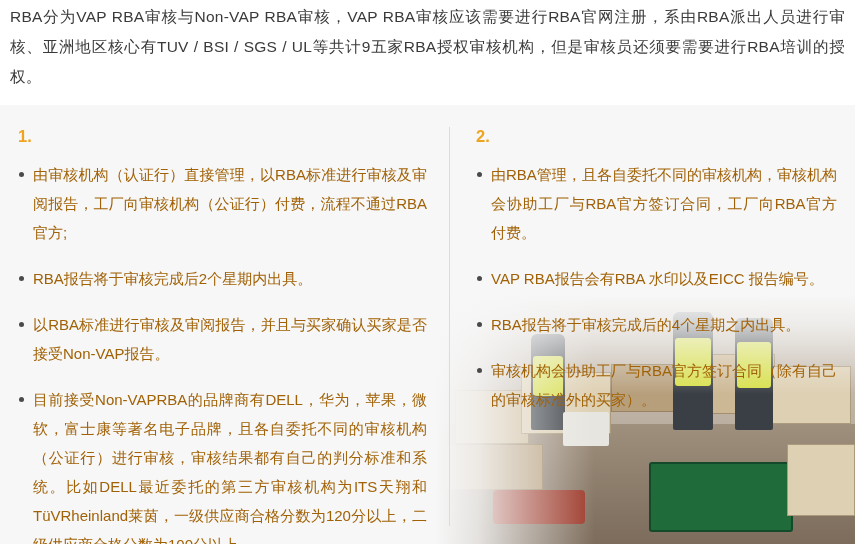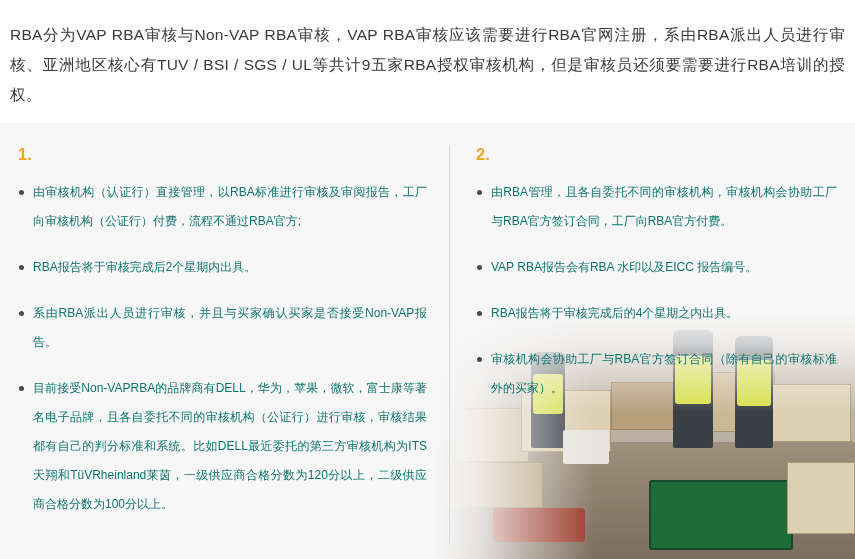--- a/index.html
+++ b/index.html
@@ -11,21 +11,21 @@
     height: 559px;
     background: #ffffff;
     font-family: "Liberation Sans", sans-serif;
     color: #333333;
     overflow: hidden;
     position: relative;
   }
 
   
   .intro {
-    padding: 20px 10px 0 10px;
+    padding: 2px 10px 0 10px;
     font-size: 15.5px;
     line-height: 30px;
     color: #3a3a3a;
     letter-spacing: 0.2px;
     text-align: justify;
   }
 
   
   .panel {
     position: relative;
@@ -135,23 +135,23 @@
 
   ul.items {
     list-style: none;
     margin: 0;
     padding: 0;
   }
   ul.items > li {
     position: relative;
     padding-left: 15px;
     margin-bottom: 17px;
-    font-size: 12px;
+    font-size: 15px;
     line-height: 29px;
-    color: #0f766e;
+    color: #a16207;
     text-align: justify;
   }
   ul.items > li::before {
     content: "";
     position: absolute;
     left: 1px;
     top: 12px;
     width: 5px;
     height: 5px;
     background: #4a4a4a;
@@ -193,21 +193,21 @@
 
   <div class="columns">
 
     <div class="col col-left">
       <h3 class="col-heading">
         <span class="num">1.</span>
       </h3>
       <ul class="items">
         <li>由审核机构（认证行）直接管理，以RBA标准进行审核及审阅报告，工厂向审核机构（公证行）付费，流程不通过RBA官方;</li>
         <li>RBA报告将于审核完成后2个星期内出具。</li>
-        <li>系由RBA派出人员进行审核，并且与买家确认买家是否接受Non-VAP报告。</li>
+        <li>以RBA标准进行审核及审阅报告，并且与买家确认买家是否接受Non-VAP报告。</li>
         <li>目前接受Non-VAPRBA的品牌商有DELL，华为，苹果，微软，富士康等著名电子品牌，且各自委托不同的审核机构（公证行）进行审核，审核结果都有自己的判分标准和系统。比如DELL最近委托的第三方审核机构为ITS天翔和TüVRheinland莱茵，一级供应商合格分数为120分以上，二级供应商合格分数为100分以上。</li>
       </ul>
     </div>
 
     <div class="col col-right">
       <h3 class="col-heading">
         <span class="num">2.</span>
       </h3>
       <ul class="items">
         <li>由RBA管理，且各自委托不同的审核机构，审核机构会协助工厂与RBA官方签订合同，工厂向RBA官方付费。</li>

